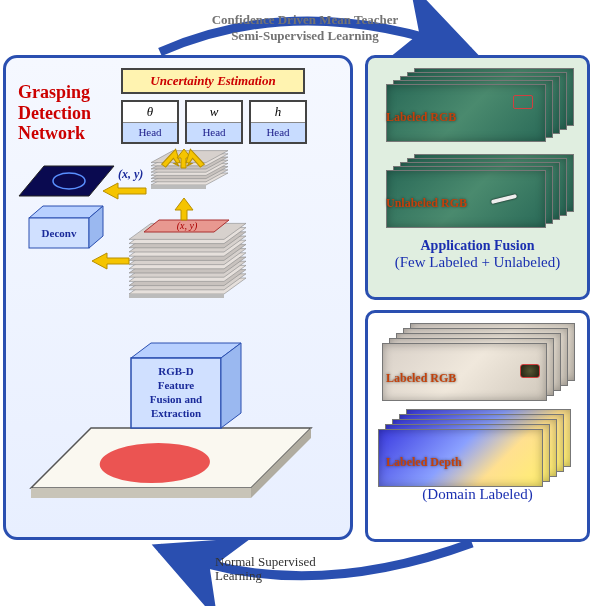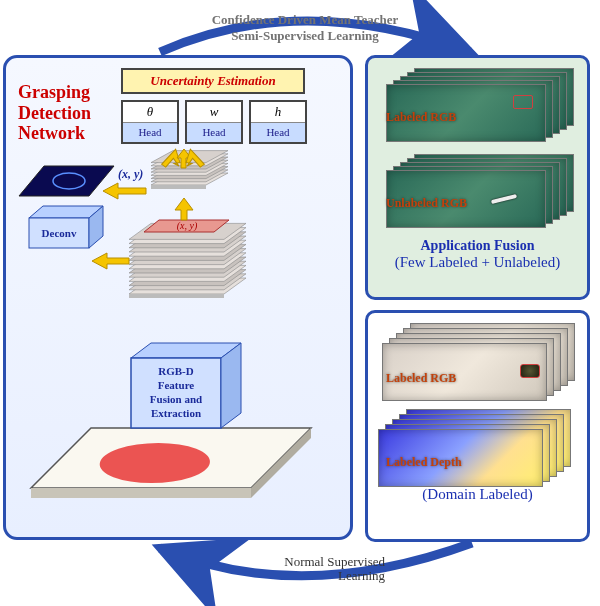--- a/index.html
+++ b/index.html
@@ -81,21 +81,21 @@
   .iso {
     position: absolute;
     top: 90px; left: 5px;
     width: 340px; height: 390px;
   }
   .arrow-y { fill: #f5c400; stroke: #b88f00; stroke-width: 1; }
   .bottom-learn {
     position: absolute;
     top: 555px; left: 215px;
     width: 170px;
-    text-align: right;
+    text-align: left;
     color: #333;
     font-size: 13px;
     line-height: 1.1;
   }
   
   .right-panel {
     position: absolute;
     left: 365px; width: 225px;
     border: 3px solid #2a4fb0;
     border-radius: 10px;

